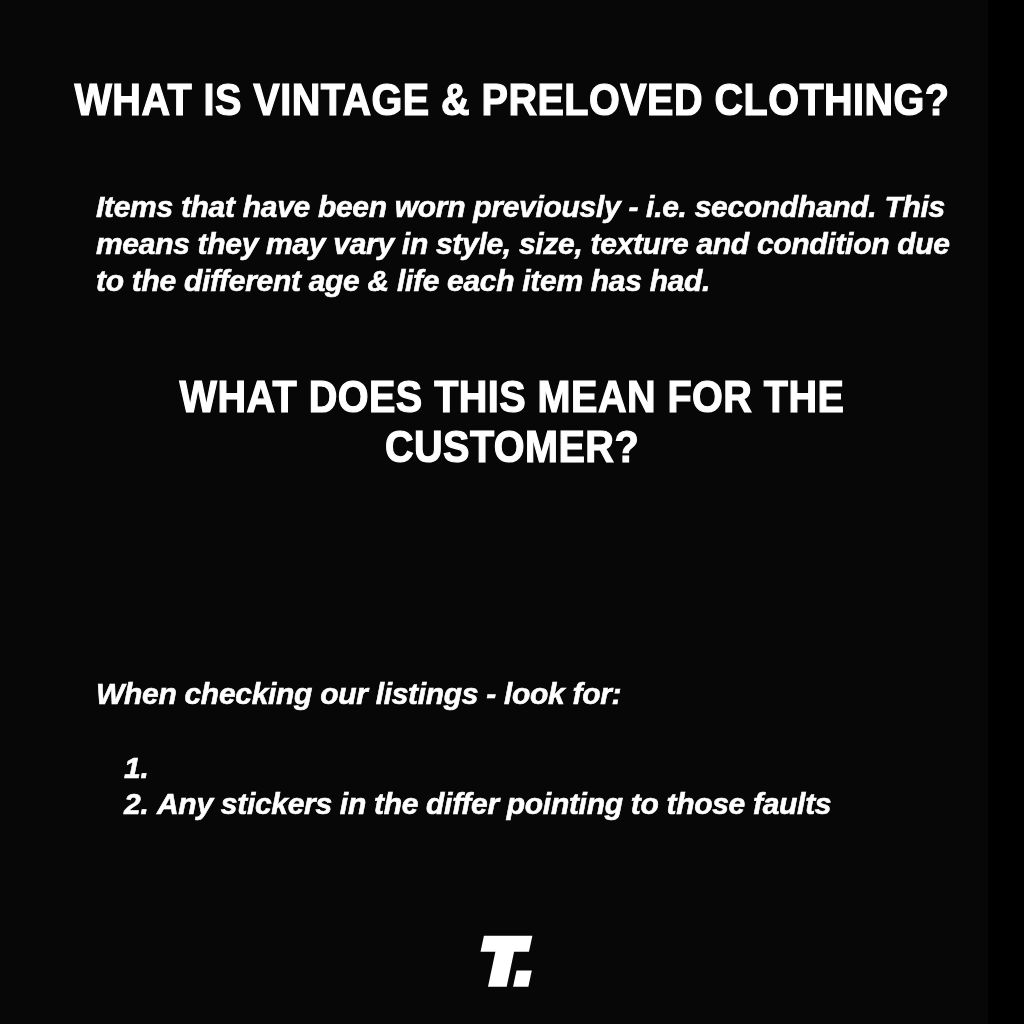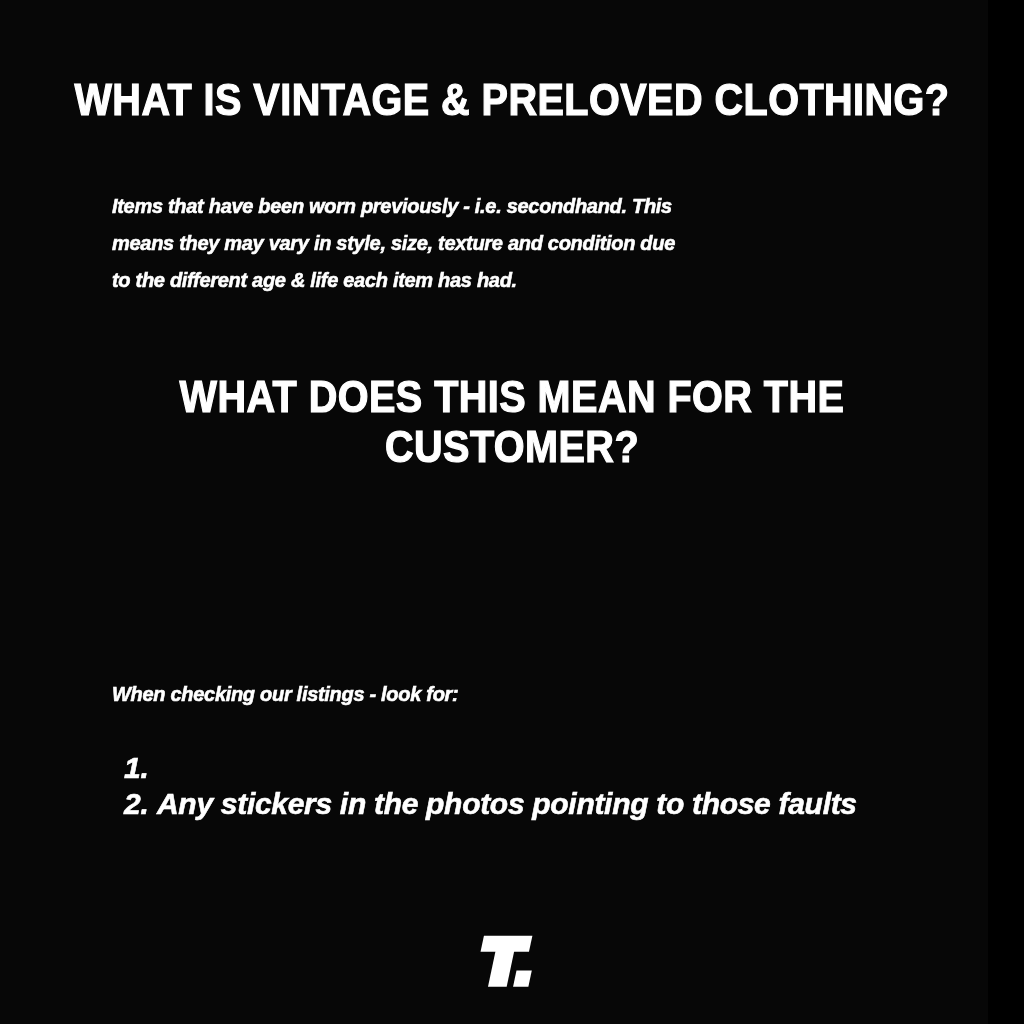--- a/index.html
+++ b/index.html
@@ -27,24 +27,24 @@
     white-space: pre;
     letter-spacing: 0.5px;
     transform: scaleX(0.9);
     transform-origin: center;
     -webkit-text-stroke: 1.2px #ffffff;
   }
   .h1 { top: 75px; }
   .h2 { top: 372px; }
   .bodytext {
     position: absolute;
-    left: 112px;
+    left: 96px;
     font-style: italic;
     font-weight: bold;
-    font-size: 20px;
+    font-size: 30px;
     letter-spacing: -0.3px;
     white-space: pre;
     -webkit-text-stroke: 0.6px #ffffff;
   }
   .p1 { top: 188px; line-height: 37px; }
   .p2 { top: 530px; line-height: 36px; }
   .intro { top: 676px; line-height: 36px; }
   .checklist {
     position: absolute;
     left: 124px;
@@ -94,21 +94,21 @@
 
 
   <div class="bodytext intro">When checking our listings - look for:</div>
 
   <ol class="checklist">
     <li>
       <span class="num">1.</span>
     </li>
     <li>
       <span class="num">2.</span>
-      <span class="txt">Any stickers in the photos pointing to those faults</span>
+      <span class="txt">Any stickers in the differ pointing to those faults</span>
     </li>
   </ol>
 
   <div class="logo-wrap">
     <svg class="logo-svg" role="img" width="68" height="62" viewBox="12 0 80 62" xmlns="http://www.w3.org/2000/svg" aria-label="T.">
       <g transform="translate(14,0) skewX(-12)">
         <rect x="5" y="0" width="57" height="19"></rect>
         <rect x="22.5" y="17" width="22" height="43"></rect>
         <rect x="52" y="41" width="18" height="19"></rect>
       </g>

